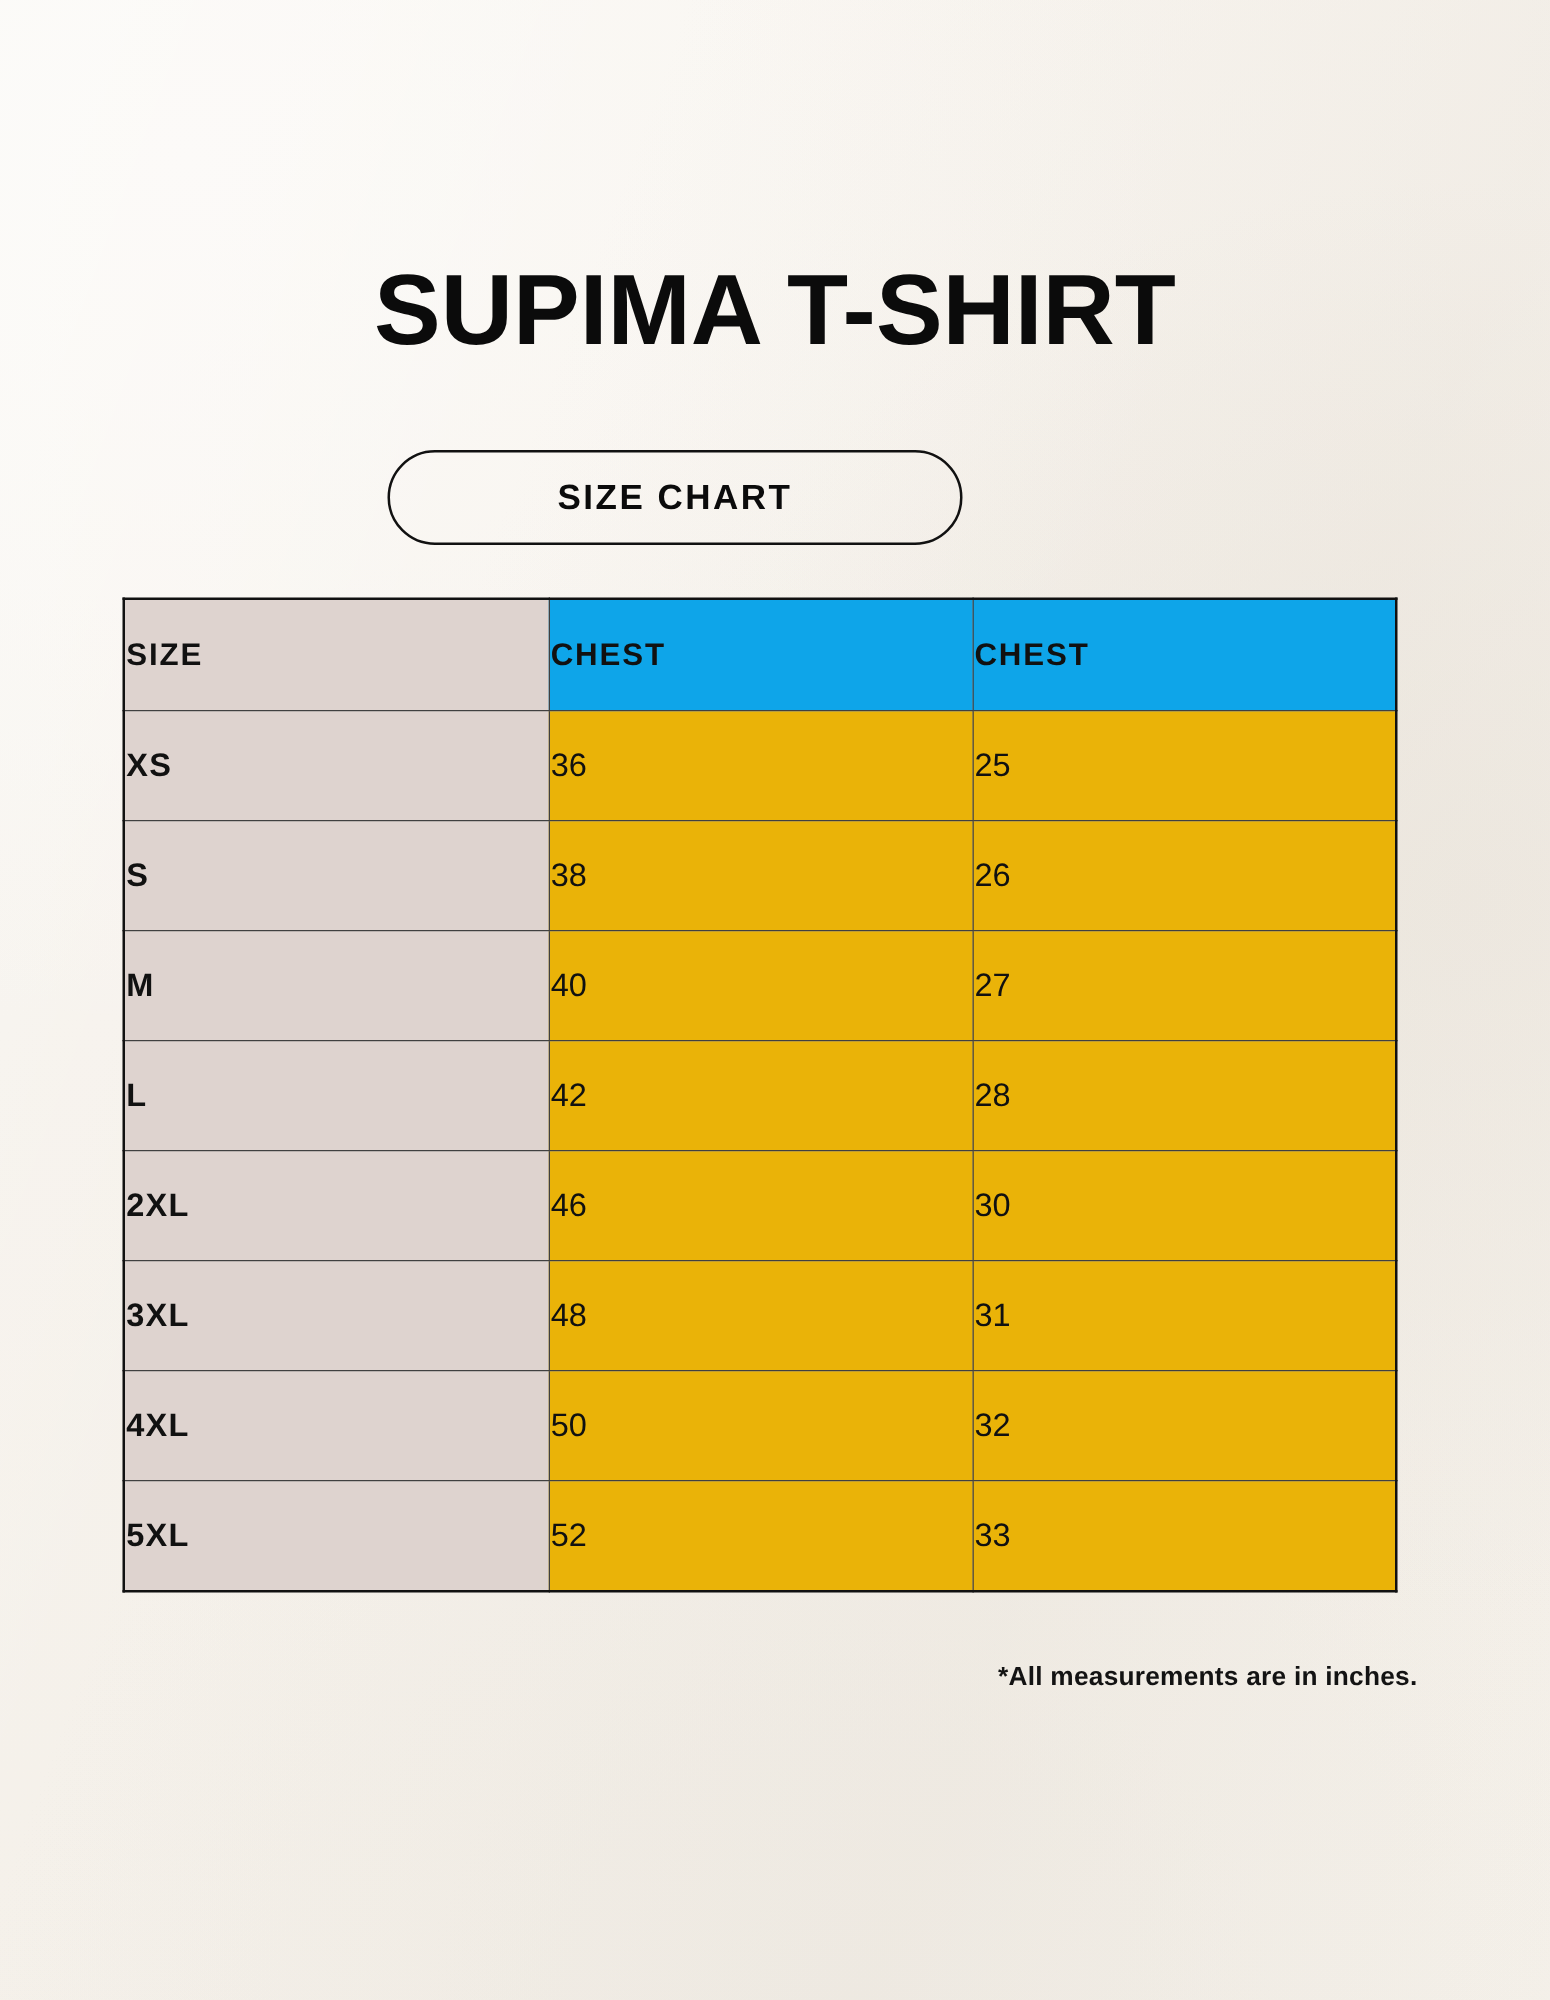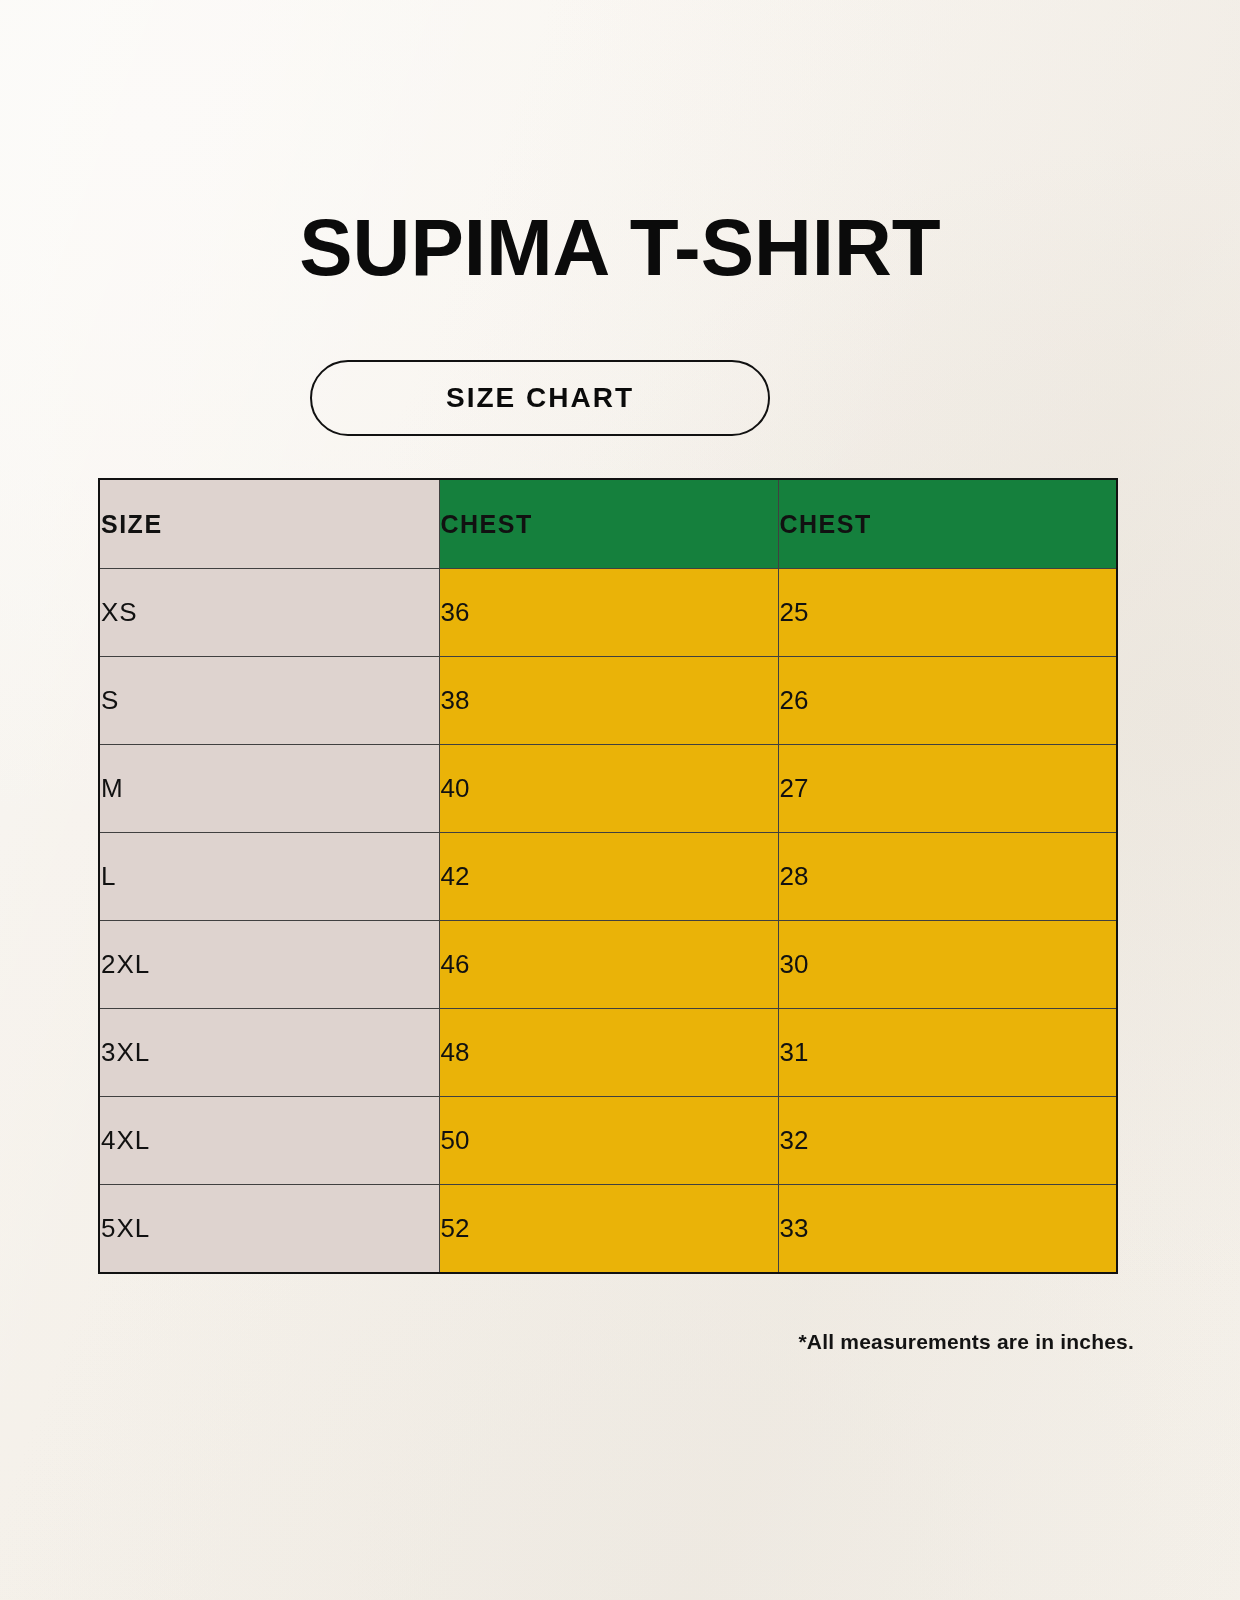--- a/index.html
+++ b/index.html
@@ -101,25 +101,25 @@
     font-size: 26px;
     color: #111111;
   }
   table.size-chart thead th {
     height: 86px;
     font-size: 25px;
     font-weight: bold;
     letter-spacing: 1.5px;
   }
   th.head-size { background: #ded3cf; }
-  th.head-measure { background: #15803d; }
+  th.head-measure { background: #0ea5e9; }
 
   td.size-cell {
     background: #ded3cf;
-    font-weight: normal;
+    font-weight: bold;
     font-size: 27px;
     letter-spacing: 1px;
   }
   td.val-cell {
     background: #eab308;
     font-weight: normal;
     font-size: 27px;
   }
 
   .footnote {

